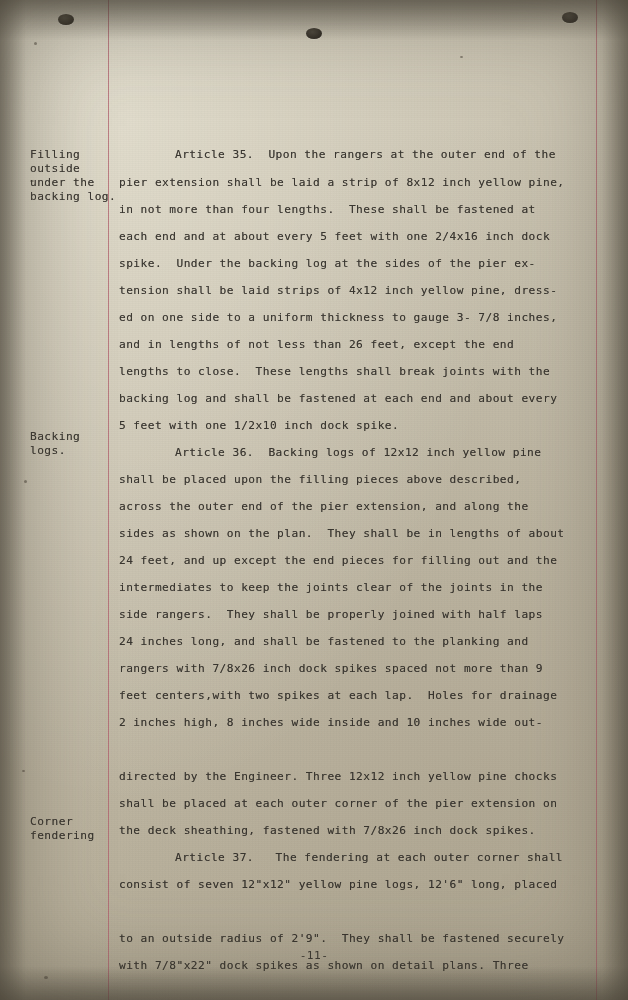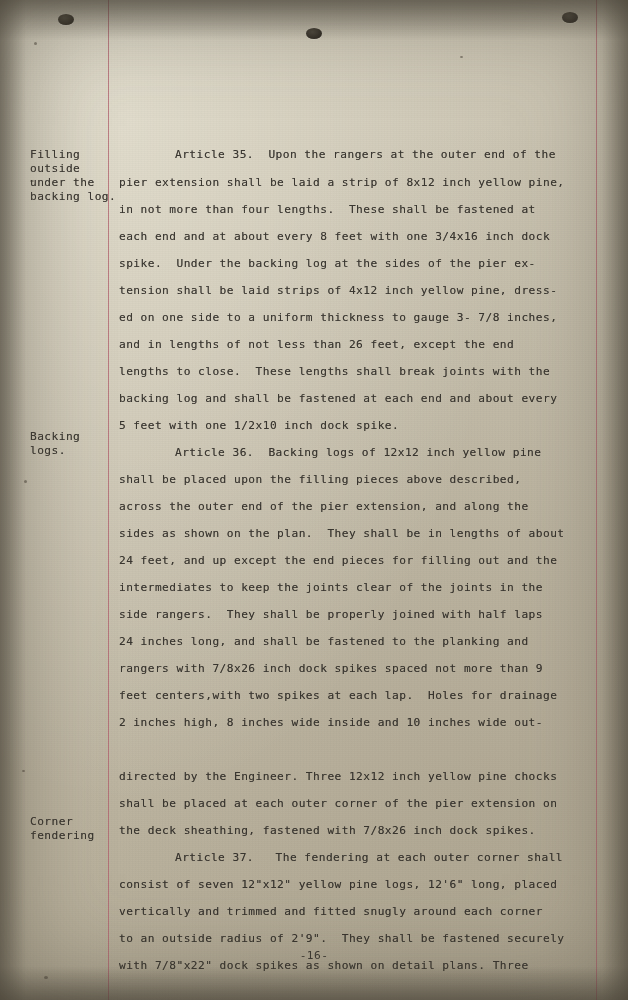--- a/index.html
+++ b/index.html
@@ -135,21 +135,21 @@
     <div class="marginnote" style="top:176px">under the</div>
     <div class="marginnote" style="top:190px">backing log.</div>
     <div class="marginnote" style="top:430px">Backing</div>
     <div class="marginnote" style="top:444px">logs.</div>
     <div class="marginnote" style="top:815px">Corner</div>
     <div class="marginnote" style="top:829px">fendering</div>
 
     <div class="line" style="top:148px;left:175px">Article 35.  Upon the rangers at the outer end of the</div>
     <div class="line" style="top:176px;left:119px">pier extension shall be laid a strip of 8x12 inch yellow pine,</div>
     <div class="line" style="top:203px;left:119px">in not more than four lengths.  These shall be fastened at</div>
-    <div class="line" style="top:230px;left:119px">each end and at about every 8 feet with one 3/4x16 inch dock</div>
+    <div class="line" style="top:230px;left:119px">each end and at about every 5 feet with one 2/4x16 inch dock</div>
     <div class="line" style="top:257px;left:119px">spike.  Under the backing log at the sides of the pier ex-</div>
     <div class="line" style="top:284px;left:119px">tension shall be laid strips of 4x12 inch yellow pine, dress-</div>
     <div class="line" style="top:311px;left:119px">ed on one side to a uniform thickness to gauge 3- 7/8 inches,</div>
     <div class="line" style="top:338px;left:119px">and in lengths of not less than 26 feet, except the end</div>
     <div class="line" style="top:392px;left:119px">backing log and shall be fastened at each end and about every</div>
     <div class="line" style="top:365px;left:119px">lengths to close.  These lengths shall break joints with the</div>
     <div class="line" style="top:419px;left:119px">5 feet with one 1/2x10 inch dock spike.</div>
     <div class="line" style="top:446px;left:175px">Article 36.  Backing logs of 12x12 inch yellow pine</div>
     <div class="line" style="top:473px;left:119px">shall be placed upon the filling pieces above described,</div>
     <div class="line" style="top:500px;left:119px">across the outer end of the pier extension, and along the</div>
@@ -159,25 +159,24 @@
     <div class="line" style="top:608px;left:119px">side rangers.  They shall be properly joined with half laps</div>
     <div class="line" style="top:635px;left:119px">24 inches long, and shall be fastened to the planking and</div>
     <div class="line" style="top:662px;left:119px">rangers with 7/8x26 inch dock spikes spaced not more than 9</div>
     <div class="line" style="top:689px;left:119px">feet centers,with two spikes at each lap.  Holes for drainage</div>
     <div class="line" style="top:716px;left:119px">2 inches high, 8 inches wide inside and 10 inches wide out-</div>
     <div class="line" style="top:770px;left:119px">directed by the Engineer. Three 12x12 inch yellow pine chocks</div>
     <div class="line" style="top:797px;left:119px">shall be placed at each outer corner of the pier extension on</div>
     <div class="line" style="top:824px;left:119px">the deck sheathing, fastened with 7/8x26 inch dock spikes.</div>
     <div class="line" style="top:851px;left:175px">Article 37.   The fendering at each outer corner shall</div>
     <div class="line" style="top:878px;left:119px">consist of seven 12"x12" yellow pine logs, 12'6" long, placed</div>
-    <div class="line" style="top:905px;left:119px">vertically and trimmed and fitted snugly around each corner</div>
     <div class="line" style="top:932px;left:119px">to an outside radius of 2'9".  They shall be fastened securely</div>
     <div class="line" style="top:959px;left:119px">with 7/8"x22" dock spikes as shown on detail plans. Three</div>
 
-    <div class="pagenum" style="top:949px">-16-</div>
+    <div class="pagenum" style="top:949px">-11-</div>
   </div>
 
   <div class="speck" style="left:34px;top:42px;width:3px;height:3px;"></div>
   <div class="speck" style="left:30px;top:180px;width:4px;height:2px;"></div>
   <div class="speck" style="left:24px;top:480px;width:3px;height:3px;"></div>
   <div class="speck" style="left:22px;top:770px;width:3px;height:2px;"></div>
   <div class="speck" style="left:44px;top:976px;width:4px;height:3px;"></div>
   <div class="speck" style="left:460px;top:56px;width:3px;height:2px;"></div>
 
   <div class="hole" style="left:58px;top:14px;"></div>

